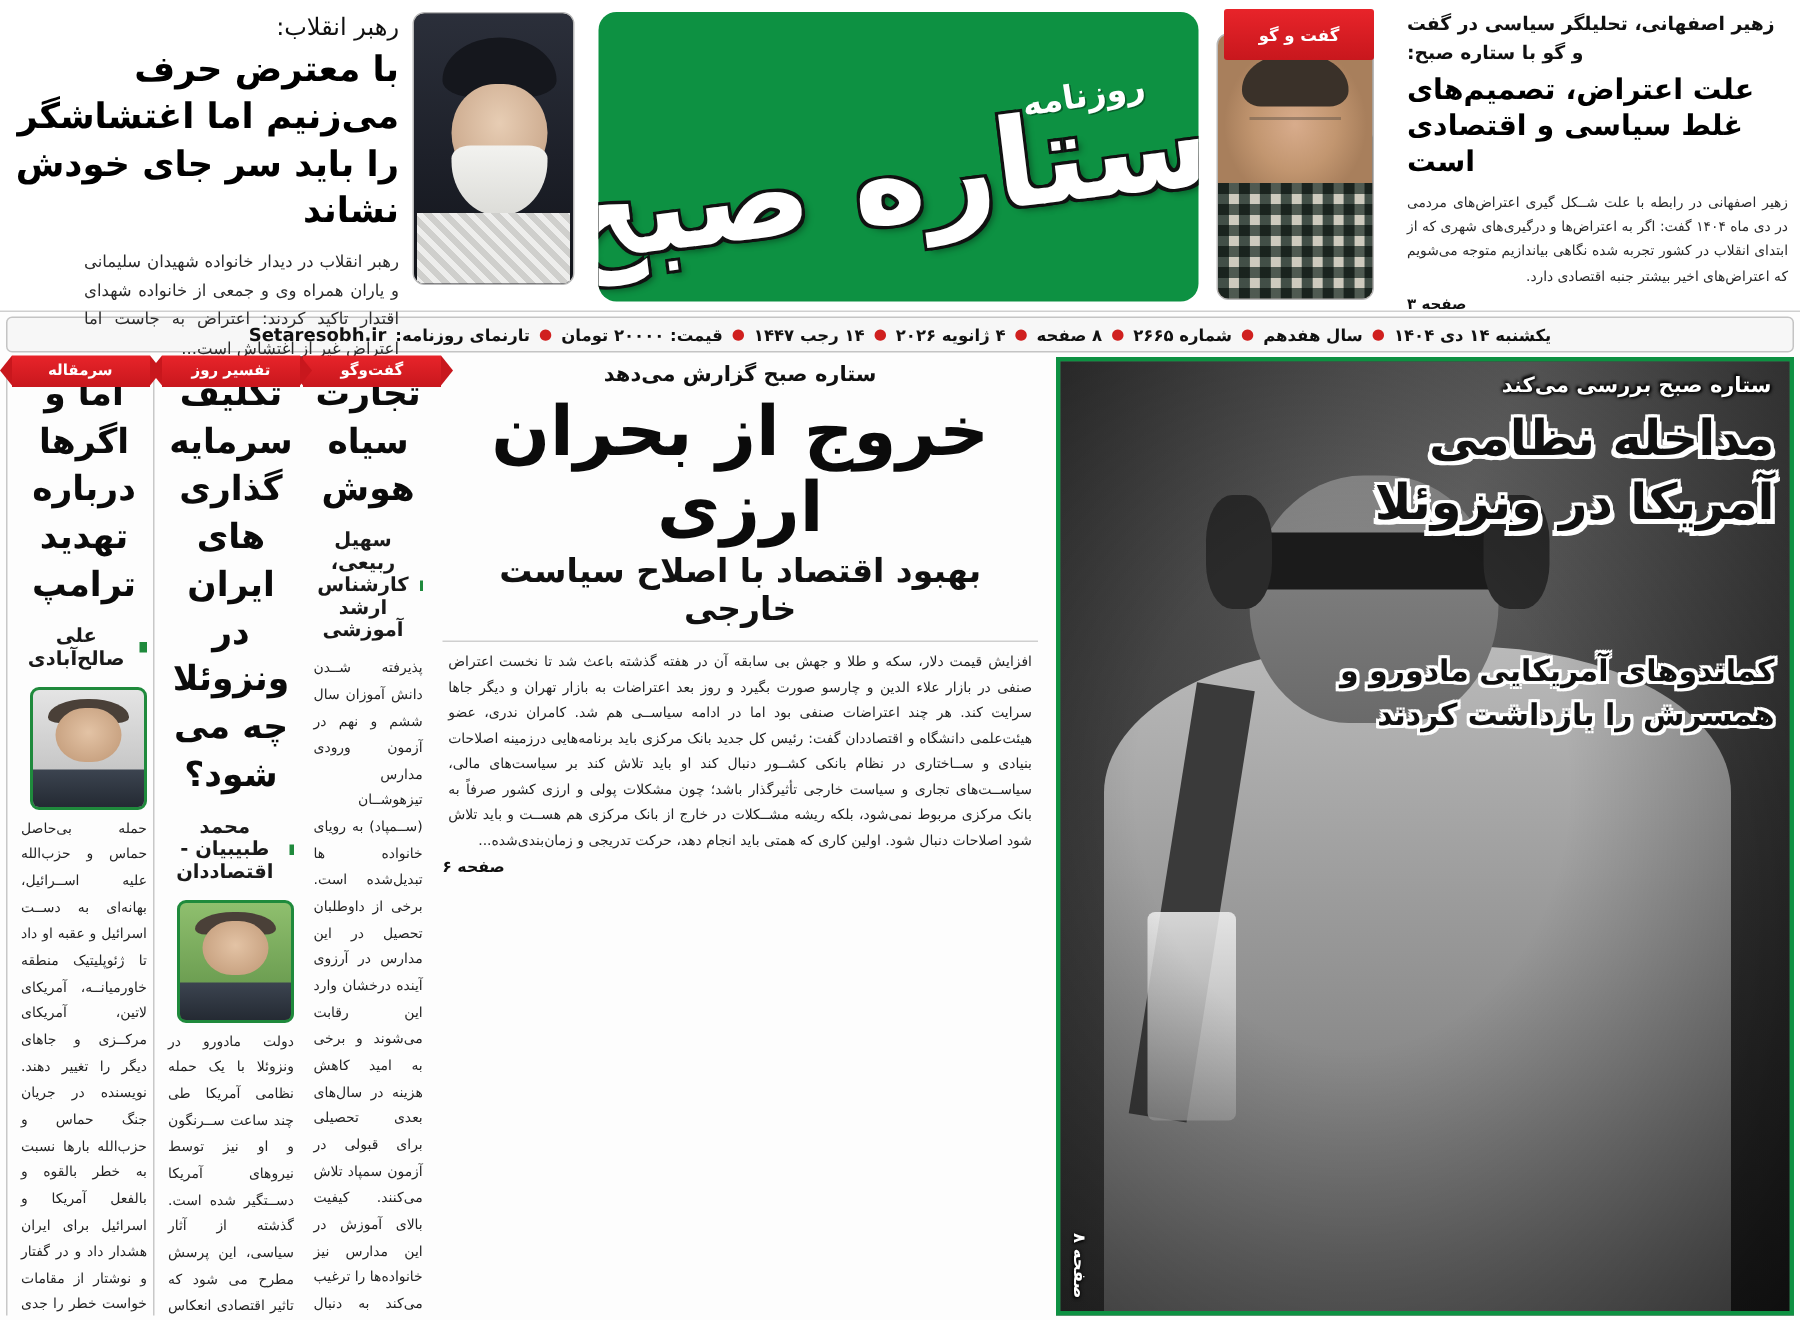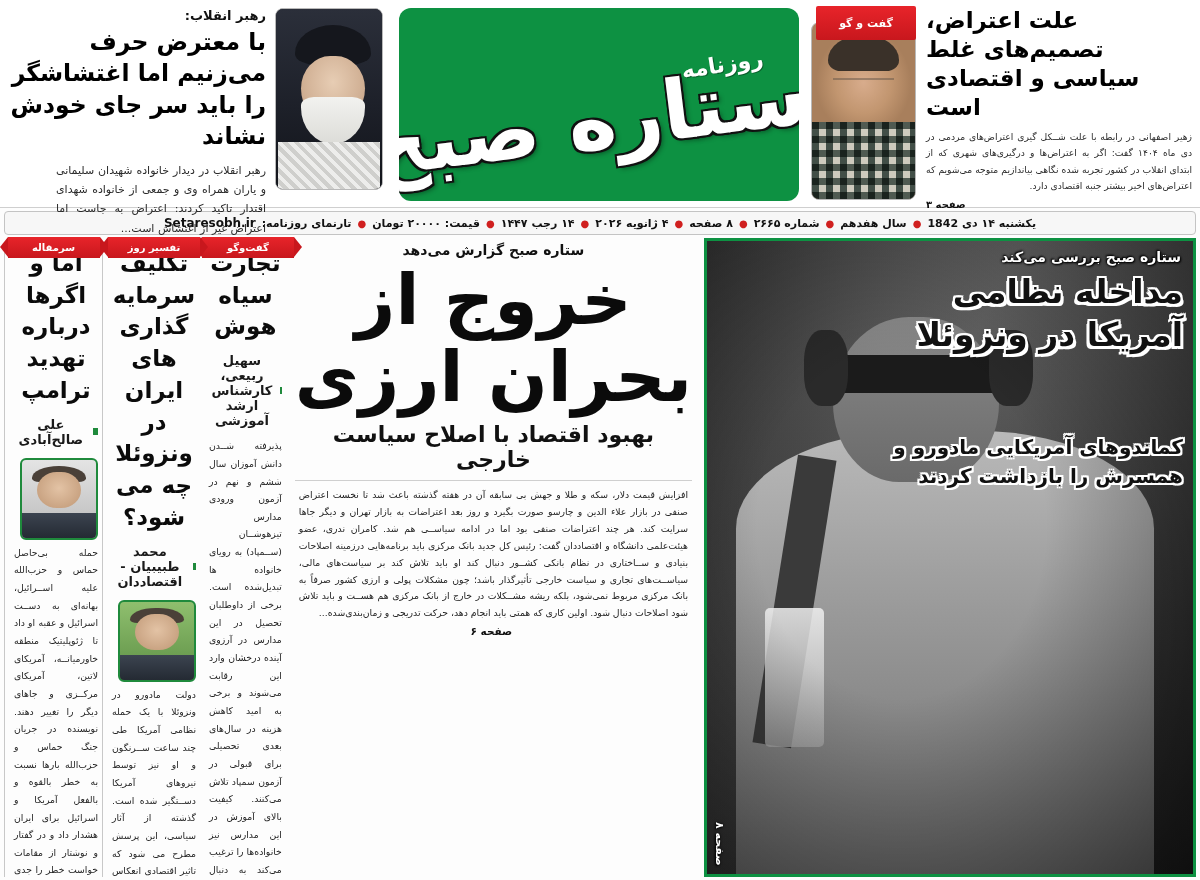--- a/index.html
+++ b/index.html
@@ -32,21 +32,21 @@
   }
 
   
   .teaser-left {
     width: 395px;
     height: 208px;
     position: relative;
     padding: 6px 8px 4px 6px;
     display: flex;
     flex-direction: row-reverse;
-    gap: 8px;
+    gap: 20px;
   }
 
   .teaser-photo-wrap {
     position: relative;
     width: 105px;
     flex: 0 0 105px;
     padding-top: 16px;
   }
 
   .teaser-badge {
@@ -116,21 +116,21 @@
   .teaser-kicker {
     font-size: 12.5px;
     line-height: 1.55;
     color: #111;
     font-weight: bold;
     text-align: left;
     margin-bottom: 4px;
   }
 
   .teaser-headline {
-    font-size: 23px;
+    font-size: 19px;
     line-height: 1.26;
     font-weight: bold;
     color: #000;
     text-align: left;
     letter-spacing: -.3px;
   }
 
   .teaser-lead {
     margin-top: 7px;
     font-size: 9.2px;
@@ -238,22 +238,22 @@
   }
 
   .leader-text {
     flex: 1;
     display: flex;
     flex-direction: column;
     text-align: right;
   }
 
   .leader-kicker {
-    font-size: 13px;
-    font-weight: bold;
+    font-size: 16px;
+    font-weight: normal;
     color: #111;
     text-align: right;
     margin-bottom: 4px;
   }
 
   .leader-headline {
     font-size: 23.5px;
     line-height: 1.34;
     font-weight: bold;
     color: #000;
@@ -421,21 +421,21 @@
   .lead-kicker {
     text-align: center;
     font-size: 14px;
     font-weight: bold;
     color: #111;
     margin-bottom: 2px;
   }
 
   .lead-headline {
     text-align: center;
-    font-size: 70px;
+    font-size: 46px;
     line-height: 1.1;
     font-weight: bold;
     color: #0b0b0b;
     letter-spacing: -2px;
     margin: 4px 0 6px 0;
   }
 
   .lead-sub {
     text-align: center;
     font-size: 22px;
@@ -451,21 +451,21 @@
     text-align: justify;
     padding: 0 4px;
     border-top: 1px solid #cfcfcf;
     padding-top: 6px;
   }
 
   .lead-page {
     font-size: 10.5px;
     font-weight: bold;
     color: #111;
-    text-align: center;
+    text-align: left;
     padding: 3px 4px 0 0;
   }
 
   
   .cols {
     display: flex;
     flex: 1;
     margin-top: 8px;
     border-top: 2px solid #777;
     padding-top: 0;
@@ -582,20 +582,21 @@
       <div class="teaser-photo-wrap">
         <div class="teaser-badge">گفت و گو</div>
         <div class="teaser-photo">
           <div class="portrait-a">
             <div class="hair"></div>
             <div class="glass"></div>
           </div>
         </div>
       </div>
       <div class="teaser-text">
+        <div class="teaser-kicker">زهیر اصفهانی، تحلیلگر سیاسی در گفت و گو با ستاره صبح:</div>
         <div class="teaser-headline">علت اعتراض، تصمیم‌های غلط سیاسی و اقتصادی است</div>
         <div class="teaser-lead">زهیر اصفهانی در رابطه با علت شــکل گیری اعتراض‌های مردمی در دی ماه ۱۴۰۴ گفت: اگر به اعتراض‌ها و درگیری‌های شهری که از ابتدای انقلاب در کشور تجربه شده نگاهی بیاندازیم متوجه می‌شویم که اعتراض‌های اخیر بیشتر جنبه اقتصادی دارد.</div>
         <div class="teaser-page">صفحه ۳</div>
       </div>
     </div>
 
     <div class="masthead">
       <div class="logo-box">
         <div class="rooznameh">روزنامه</div>
         <div class="wordmark">ستاره صبح</div>
@@ -614,21 +615,21 @@
       <div class="leader-text">
         <div class="leader-kicker">رهبر انقلاب:</div>
         <div class="leader-headline">با معترض حرف می‌زنیم اما اغتشاشگر را باید سر جای خودش نشاند</div>
         <div class="leader-lead">رهبر انقلاب در دیدار خانواده شهیدان سلیمانی و یاران همراه وی و جمعی از خانواده شهدای اقتدار تاکید کردند: اعتراض به جاست اما اعتراض غیر از اغتشاش است...</div>
         <div class="leader-page">صفحه ۲</div>
       </div>
     </div>
   </div>
 
   <div class="info-bar">
-    <span>یکشنبه ۱۴ دی 1842</span>
+    <span>یکشنبه ۱۴ دی ۱۴۰۴</span>
     <span class="sep">●</span>
     <span>سال هفدهم</span>
     <span class="sep">●</span>
     <span>شماره ۲۶۶۵</span>
     <span class="sep">●</span>
     <span>۸ صفحه</span>
     <span class="sep">●</span>
     <span>۴ ژانویه ۲۰۲۶</span>
     <span class="sep">●</span>
     <span>۱۴ رجب ۱۴۴۷</span>

